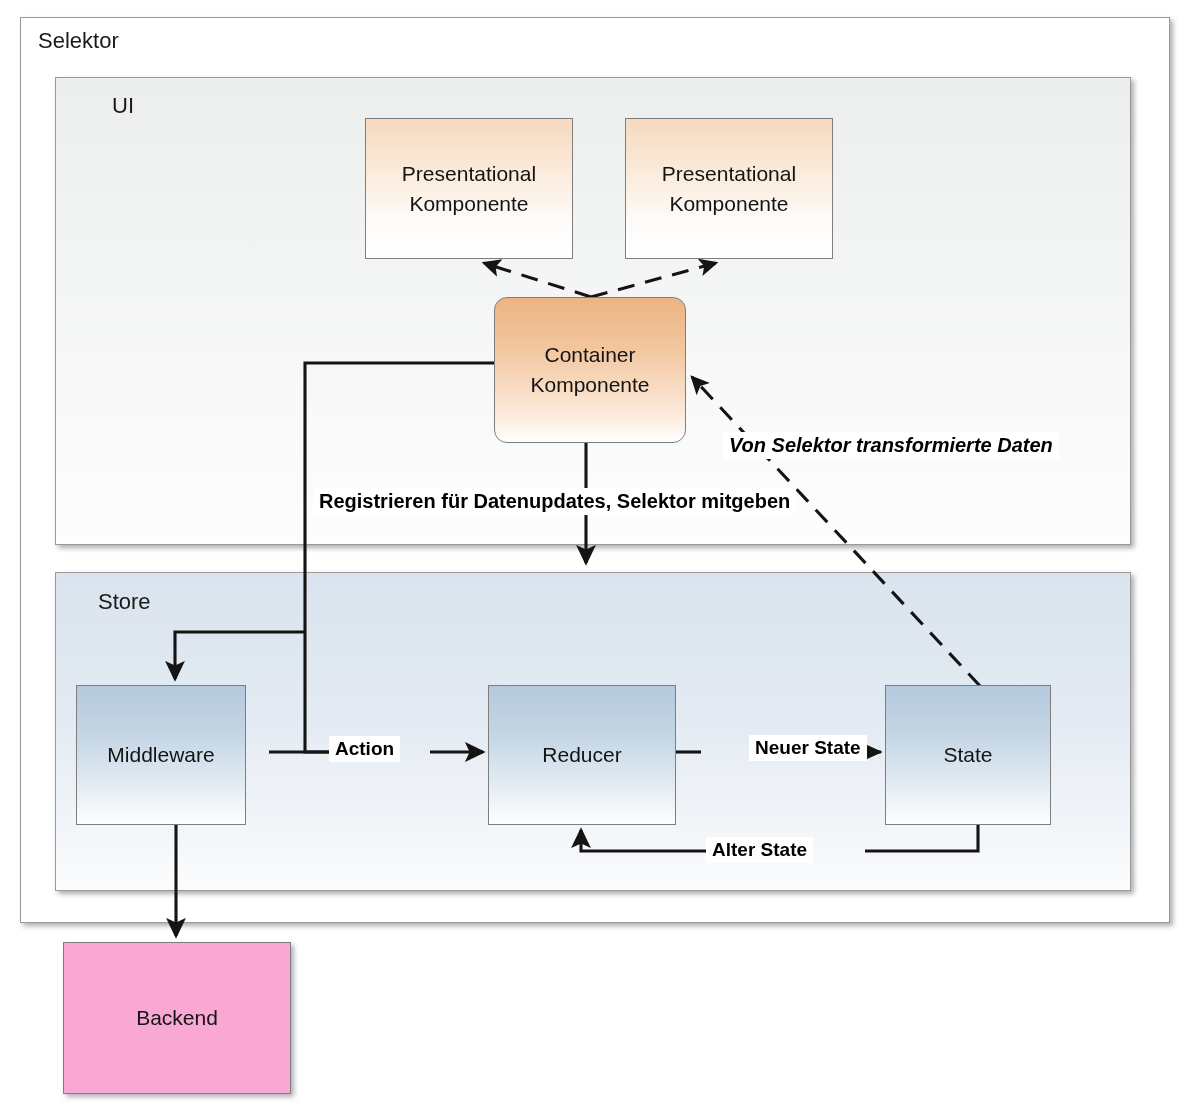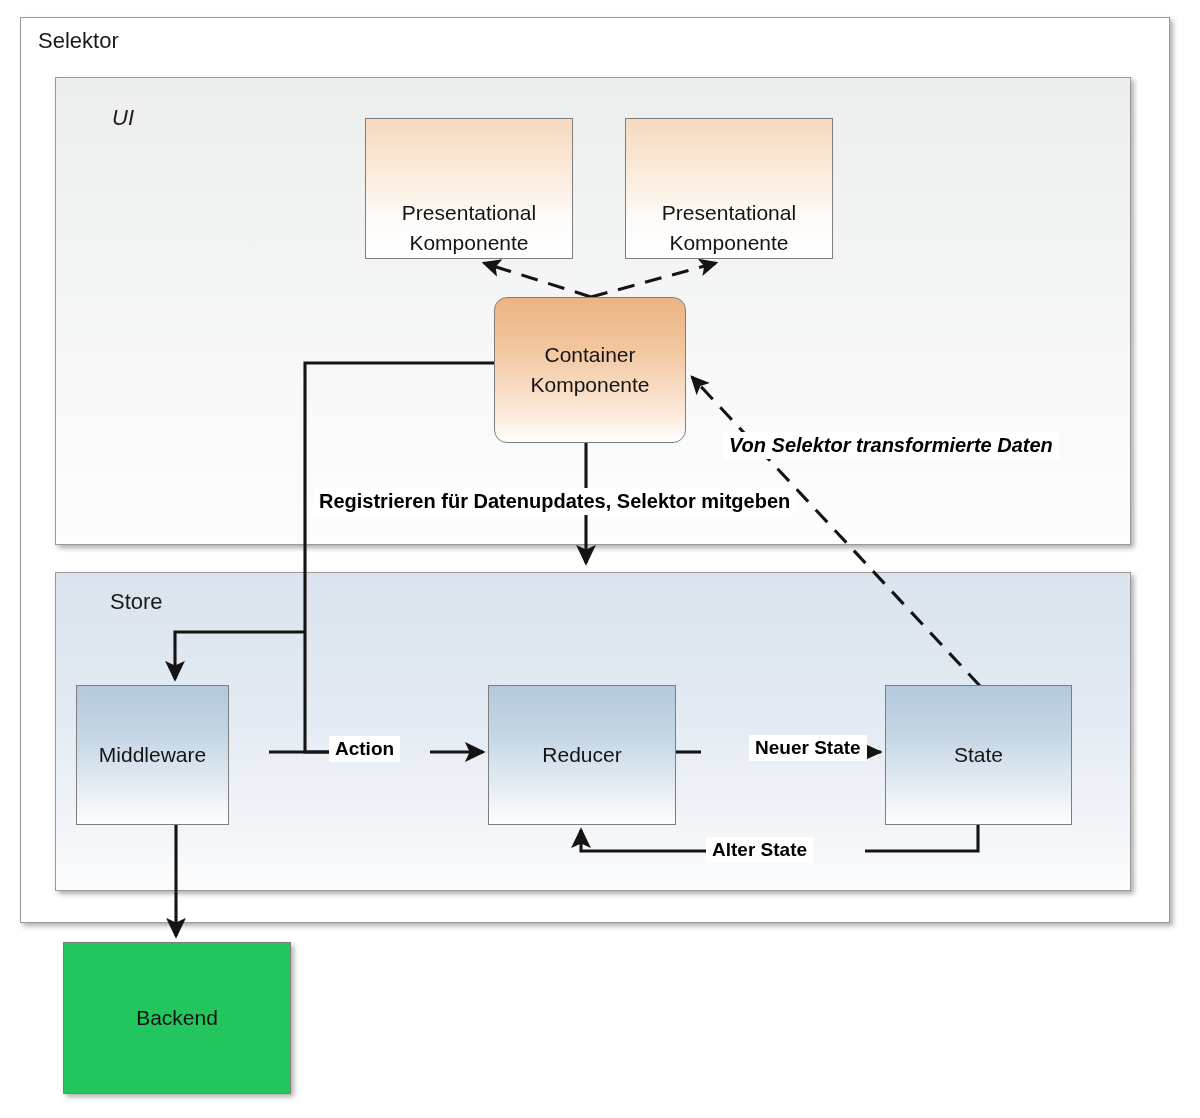--- a/index.html
+++ b/index.html
@@ -46,57 +46,56 @@
     width: 1076px; height: 319px;
     background: linear-gradient(to bottom, #dae4ee 0%, #e3eaf2 45%, #fbfcfd 100%);
   }
   .panel-title {
     position: absolute;
     font-size: 22px;
     color: #1a1a1a;
     white-space: nowrap;
   }
   #frontend-title { left: 38px; top: 28px; }
-  #ui-title       { left: 112px; top: 105px; font-style: italic; }
-  #store-title    { left: 110px; top: 589px; }
+  #ui-title       { left: 112px; top: 93px; }
+  #store-title    { left: 98px; top: 589px; }
 
   
   .node {
     position: absolute;
     box-sizing: border-box;
     border: 1px solid #7e7e7e;
     display: flex;
     align-items: center;
     justify-content: center;
     text-align: center;
     font-size: 21px;
     line-height: 1.42;
     color: #141414;
   }
   .node-orange-light {
     background: linear-gradient(to bottom, #f6d9be 0%, #fae7d4 30%, #fefcfa 75%, #ffffff 100%);
-    align-items: flex-end;
   }
   .node-orange-strong {
     background: linear-gradient(to bottom, #edb483 0%, #f2c69d 35%, #fbe9d9 80%, #ffffff 100%);
   }
   .node-blue {
     background: linear-gradient(to bottom, #b4c9dd 0%, #c4d5e4 35%, #e9f0f6 78%, #fdfeff 100%);
   }
   .node-plain {
-    background: #22c55e;
+    background: #f9a8d4;
     box-shadow: 3px 3px 5px rgba(0,0,0,0.30);
   }
 
   #pres-1      { left: 365px; top: 118px; width: 208px; height: 141px; }
   #pres-2      { left: 625px; top: 118px; width: 208px; height: 141px; }
   #container-k { left: 494px; top: 297px; width: 192px; height: 146px; border-radius: 13px; }
-  #middleware  { left: 76px;  top: 685px; width: 153px; height: 140px; }
+  #middleware  { left: 76px;  top: 685px; width: 170px; height: 140px; }
   #reducer     { left: 488px; top: 685px; width: 188px; height: 140px; }
-  #state       { left: 885px; top: 685px; width: 187px; height: 140px; }
+  #state       { left: 885px; top: 685px; width: 166px; height: 140px; }
   #backend     { left: 63px;  top: 942px; width: 228px; height: 152px; }
 
   .node-label { pointer-events: none; }
 
   
   .edge-label {
     position: absolute;
     background: #ffffff;
     font-weight: bold;
     font-size: 19px;

